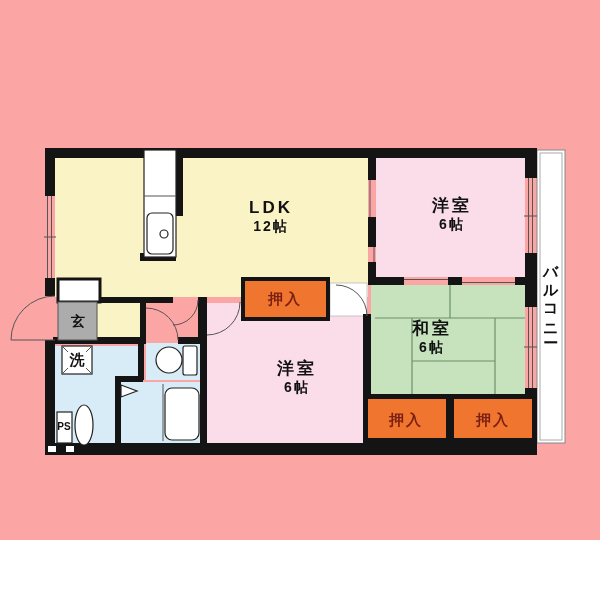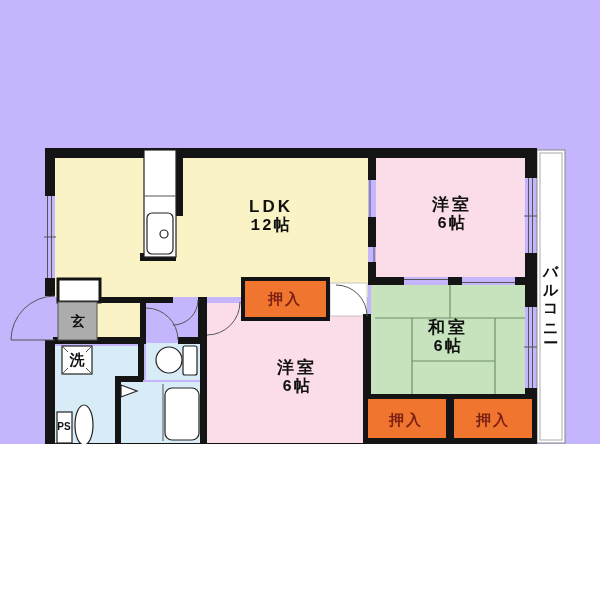--- a/index.html
+++ b/index.html
@@ -1,22 +1,22 @@
 <!DOCTYPE html>
 <html style="--wall: #141414; --ldk: #FAF3C6; --western-room: #FADDE9; --japanese-room: #C6E3BE; --wet-area: #D8ECF7; --closet: #F0752E; --closet-text: #7A1F14; --entrance: #ACACAC; --tatami-line: #6D8F6D;"><head>
 <meta charset="utf-8">
 <style>
   html,body{margin:0;padding:0;background:#fff;}
-  .canvas{position:relative;width:600px;height:444px;background:#c4b5fd;overflow:hidden;
+  .canvas{position:relative;width:600px;height:540px;background:#fca5a5;overflow:hidden;
           font-family:"Liberation Sans","DejaVu Sans",sans-serif;}
   .canvas svg{position:absolute;left:0;top:0;}
   .lbl{position:absolute;transform:translate(-50%,-50%);text-align:center;
        font-weight:bold;color:#111;line-height:1.15;white-space:nowrap;}
   .lbl-room{font-size:17px;letter-spacing:3px;}
-  .lbl-room .size{font-size:16px;letter-spacing:2px;font-family:Liberation Mono, monospace;}
+  .lbl-room .size{font-size:14px;letter-spacing:2px;}
   .lbl-closet{font-size:15px;letter-spacing:2px;color:var(--closet-text);}
   .lbl-balcony{font-size:15px;letter-spacing:3px;writing-mode:vertical-rl;
        transform:translate(-50%,-50%);}
   .lbl-genkan{font-size:14px;}
   .lbl-laundry{font-size:15px;}
   .lbl-ps{font-size:10px;letter-spacing:0;}
   
   .f-ldk{fill:var(--ldk);} .f-west{fill:var(--western-room);}
   .f-jp{fill:var(--japanese-room);} .f-wet{fill:var(--wet-area);}
   .f-closet{fill:var(--closet);} .f-entr{fill:var(--entrance);}
@@ -165,21 +165,21 @@
   <div class="lbl lbl-room" style="left:271px;top:216px">
     <div>LDK</div>
     <div class="size">12帖</div>
   </div>
 
   <div class="lbl lbl-room" style="left:452px;top:214px">
     <div>洋室</div>
     <div class="size">6帖</div>
   </div>
 
-  <div class="lbl lbl-room" style="left:448px;top:337px">
+  <div class="lbl lbl-room" style="left:432px;top:337px">
     <div>和室</div>
     <div class="size">6帖</div>
   </div>
 
   <div class="lbl lbl-room" style="left:297px;top:377px">
     <div>洋室</div>
     <div class="size">6帖</div>
   </div>
 
   <div class="lbl lbl-closet" style="left:285px;top:299px">押入</div>

